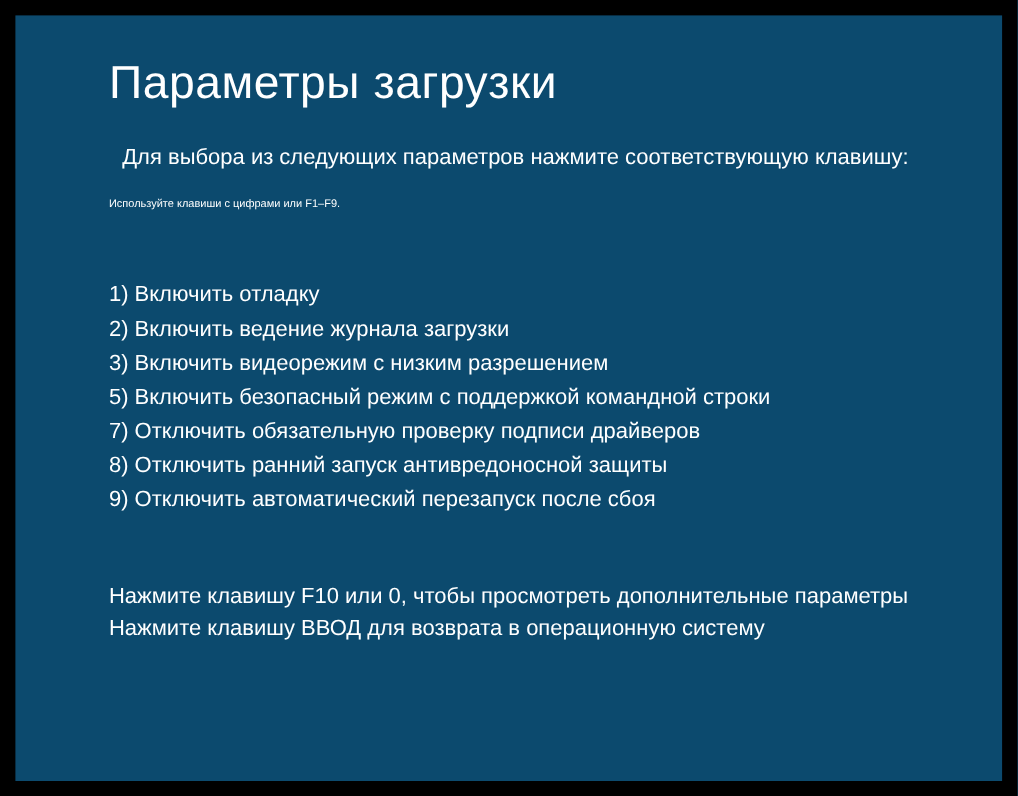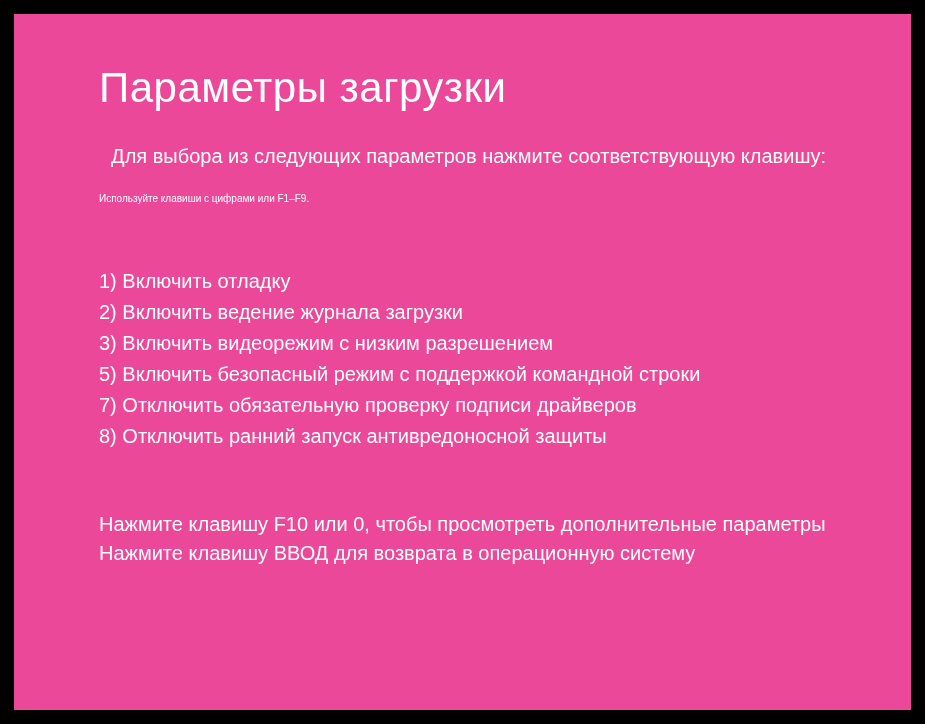--- a/index.html
+++ b/index.html
@@ -11,23 +11,23 @@
       width: 925px;
       height: 724px;
       background: #000;
       padding: 14px;
       font-family: 'Segoe UI Light', 'Segoe UI', Arial, sans-serif;
       overflow: hidden;
     }
     .screen {
       width: 100%;
       height: 100%;
-      background: #ec4899;
+      background: #0c4a6e;
       color: #ffffff;
-      padding: 50px 85px 40px 85px;
+      padding: 37px 85px 40px 85px;
       font-weight: 300;
     }
     .title {
       font-size: 42px;
       font-weight: 300;
       margin-bottom: 30px;
       letter-spacing: 0.5px;
     }
     .subtitle {
       font-size: 20px;
@@ -63,19 +63,20 @@
   <p class="subtitle">Для выбора из следующих параметров нажмите соответствующую клавишу:</p>
   <p class="hint">Используйте клавиши с цифрами или F1–F9.</p>
 
   <div class="options">
     <div class="option-item">1) Включить отладку</div>
     <div class="option-item">2) Включить ведение журнала загрузки</div>
     <div class="option-item">3) Включить видеорежим с низким разрешением</div>
     <div class="option-item">5) Включить безопасный режим с поддержкой командной строки</div>
     <div class="option-item">7) Отключить обязательную проверку подписи драйверов</div>
     <div class="option-item">8) Отключить ранний запуск антивредоносной защиты</div>
+    <div class="option-item">9) Отключить автоматический перезапуск после сбоя</div>
   </div>
 
   <div>
     <p class="footer-line">Нажмите клавишу F10 или 0, чтобы просмотреть дополнительные параметры</p>
     <p class="footer-line">Нажмите клавишу ВВОД для возврата в операционную систему</p>
   </div>
 </div>
 
 </body></html>

